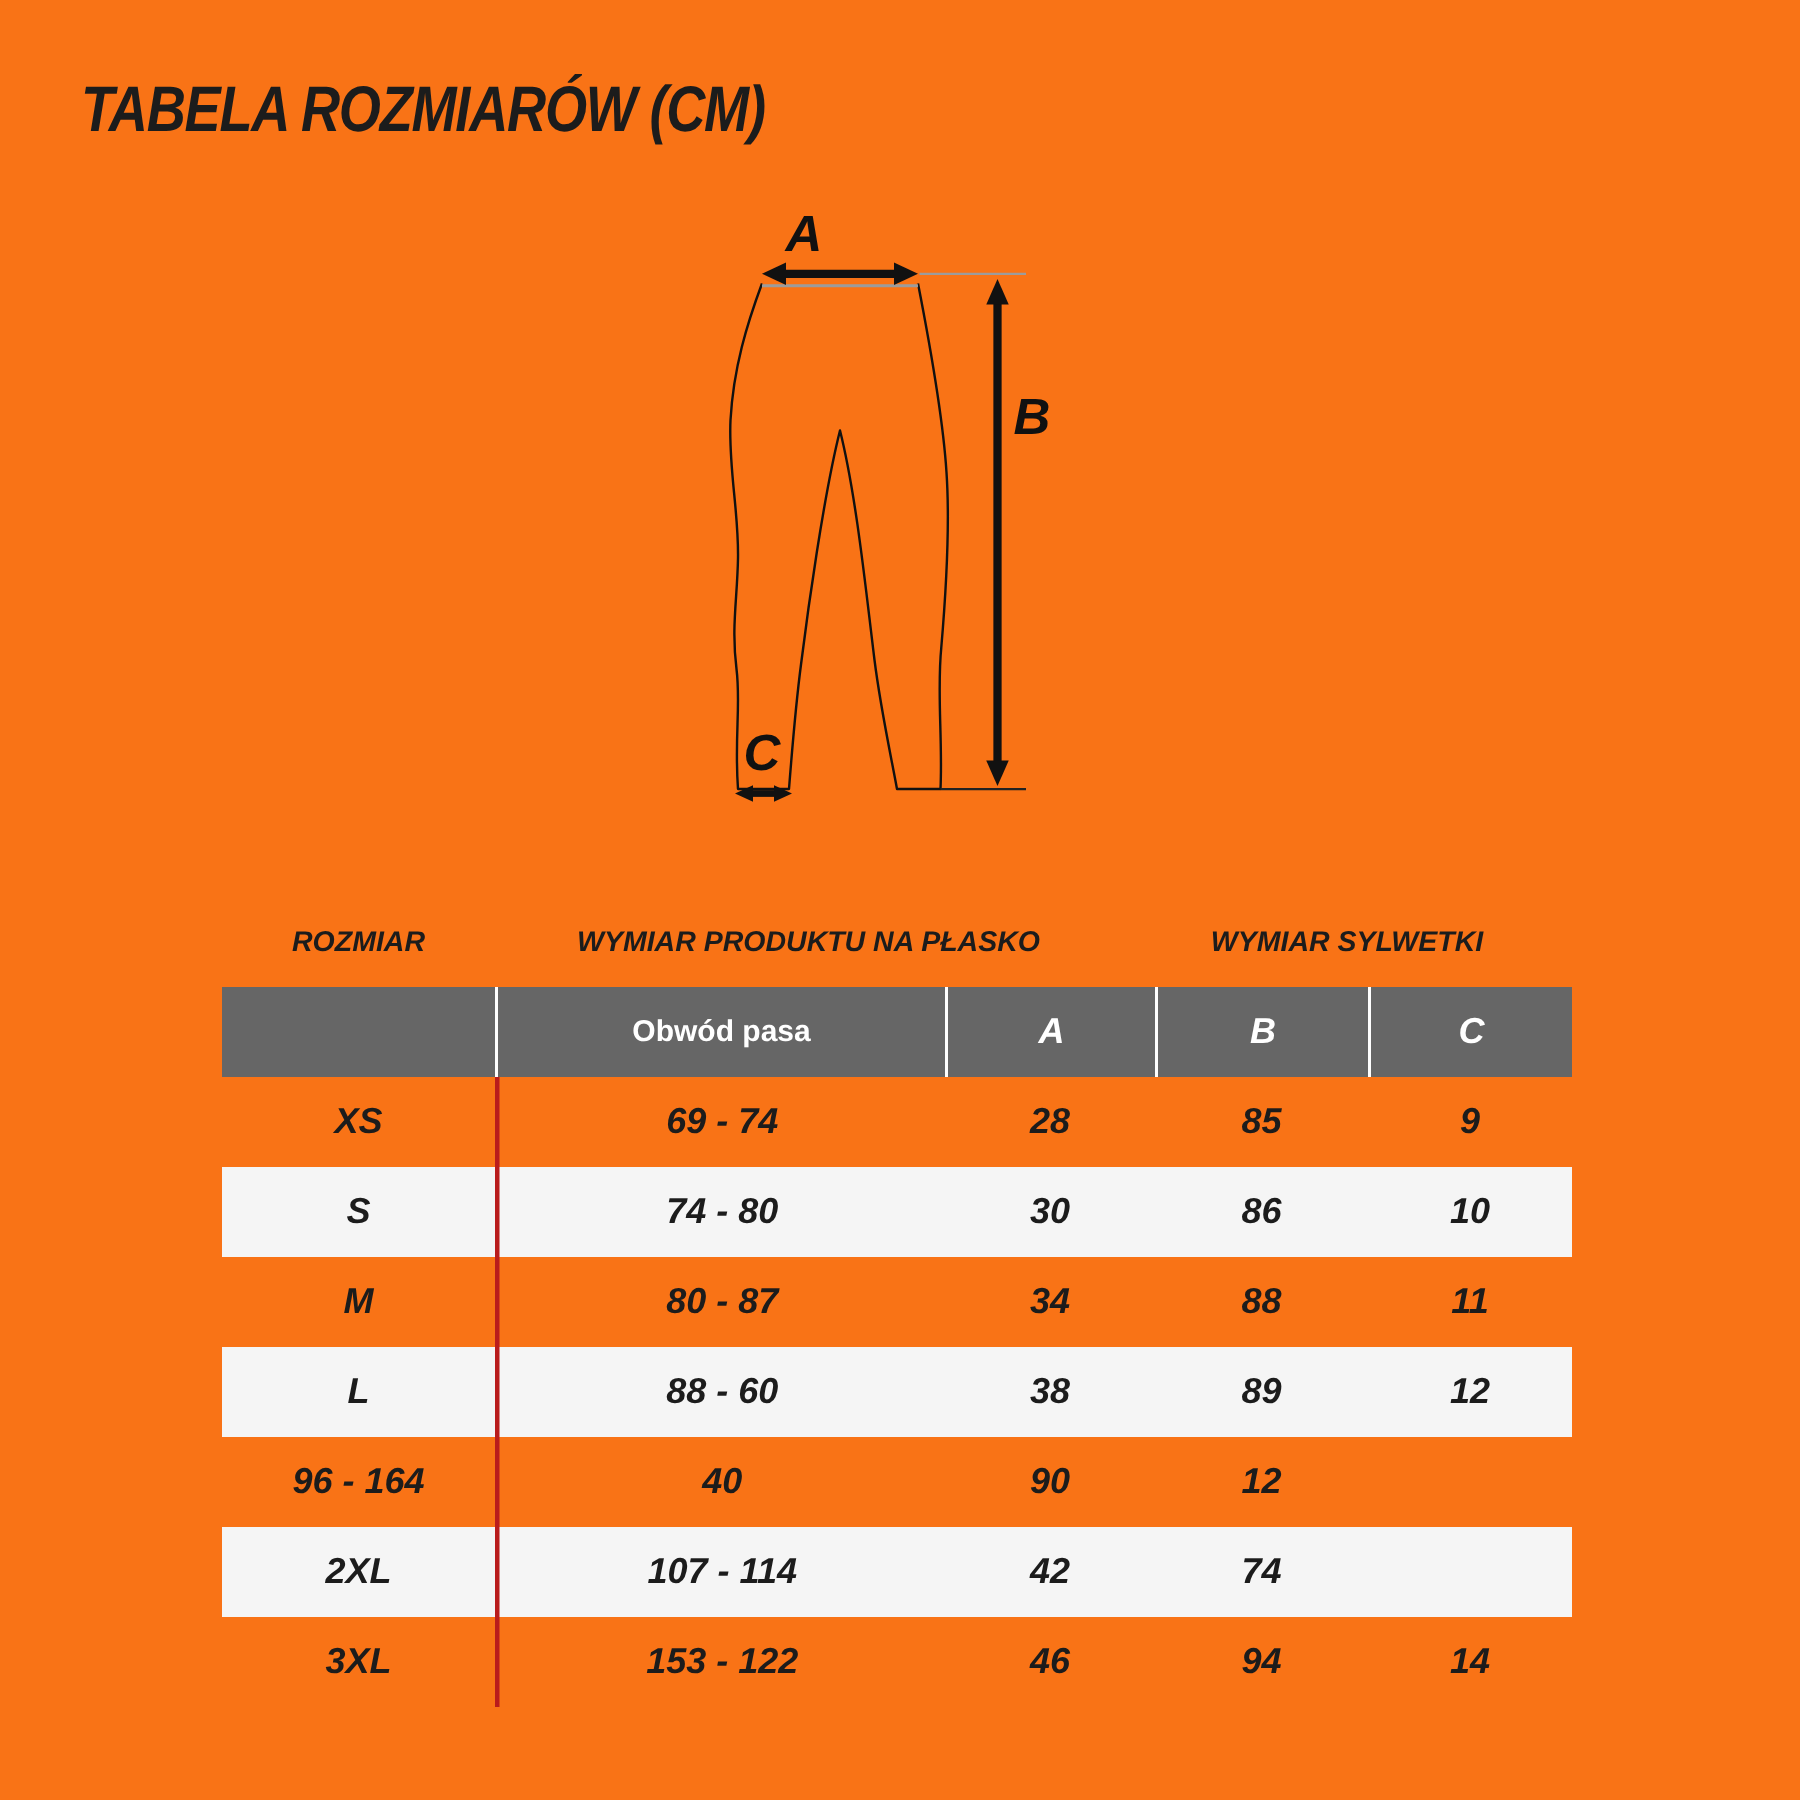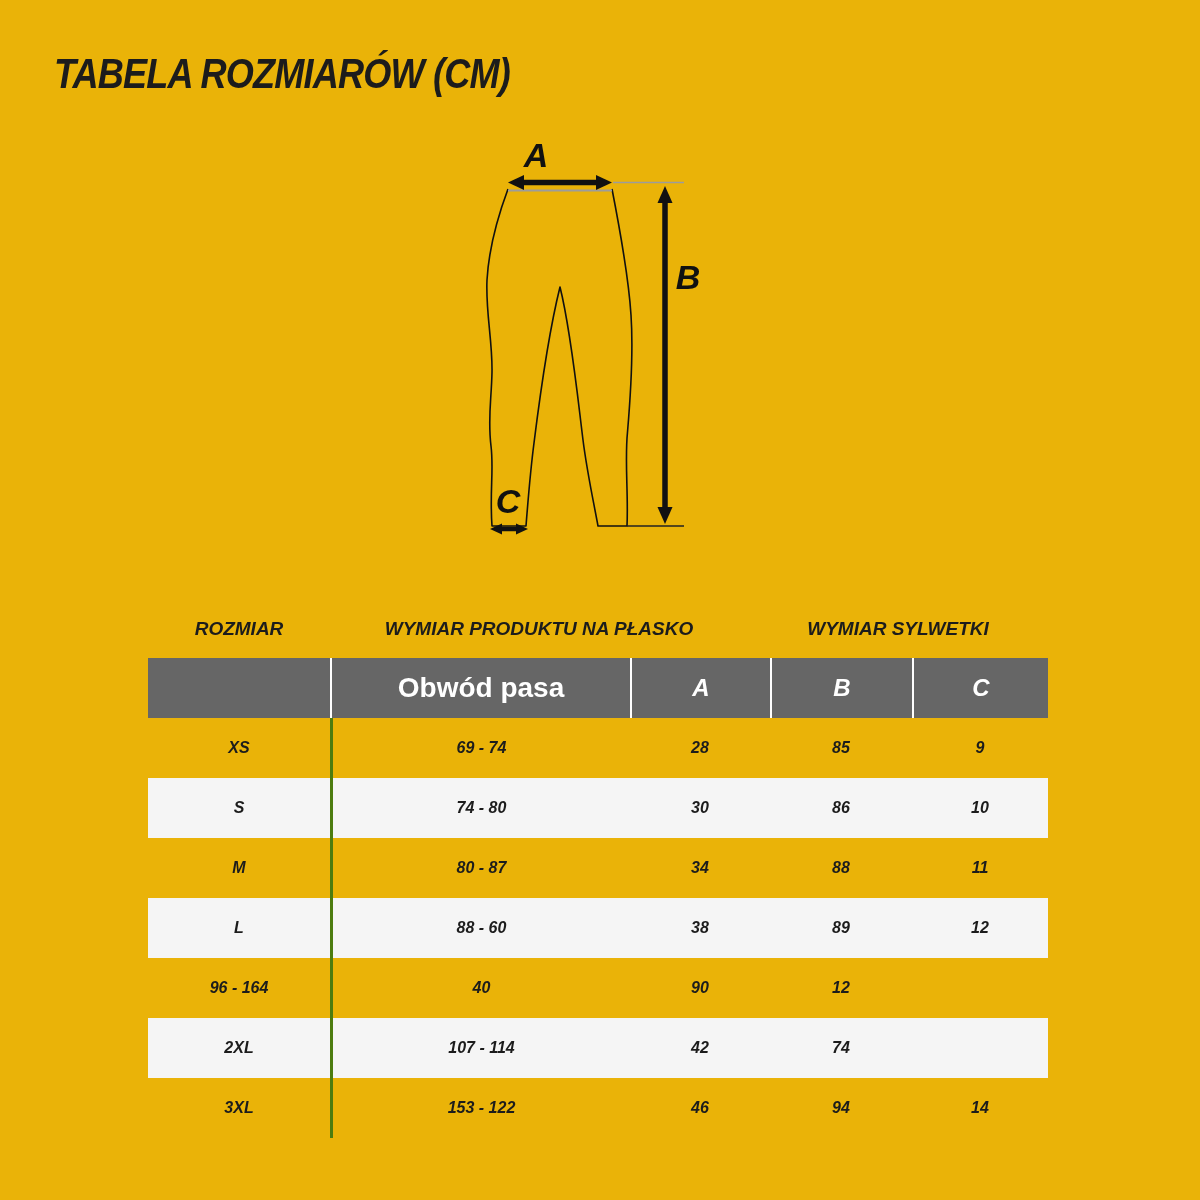--- a/index.html
+++ b/index.html
@@ -4,21 +4,21 @@
 <style>
   html, body {
     margin: 0;
     padding: 0;
     background: #ffffff;
   }
   .page {
     position: relative;
     width: 1200px;
     height: 1200px;
-    background: #eab308;
+    background: #f97316;
     overflow: hidden;
     font-family: "Liberation Sans", "DejaVu Sans", sans-serif;
     color: var(--text-color, #1c1c1c);
   }
 
   
   .page-title {
     position: absolute;
     left: 54px;
     top: 50px;
@@ -82,39 +82,39 @@
   }
   .trow {
     display: grid;
     grid-template-columns: 182px 300px 140px 142px 136px;
     height: 60px;
   }
   .tcell {
     display: flex;
     align-items: center;
     justify-content: center;
-    font-size: 16px;
+    font-size: 24px;
     font-weight: 700;
     font-style: italic;
     color: var(--text-color, #1c1c1c);
     box-sizing: border-box;
   }
   
-  .trow .tcell:nth-child(2) { border-left: 3px solid #4d7c0f; }
+  .trow .tcell:nth-child(2) { border-left: 3px solid #b91c1c; }
 
   .header-row { background: var(--header-bg, #666666); }
   .header-row .tcell {
     color: #ffffff;
     border-left: 2px solid #ffffff;
   }
   .header-row .tcell:first-child { border-left: none; }
   .header-row .tcell:nth-child(2) { border-left: 2px solid #ffffff; }
   .header-cell-waist {
     font-style: normal;
-    font-size: 28px;
+    font-size: 20px;
   }
   .header-cell-letter { font-size: 24px; }
 
   .trow.stripe { background: var(--stripe-bg, #f5f5f5); }
 </style>
 </head>
 <body>
 
 <div class="page">
 

